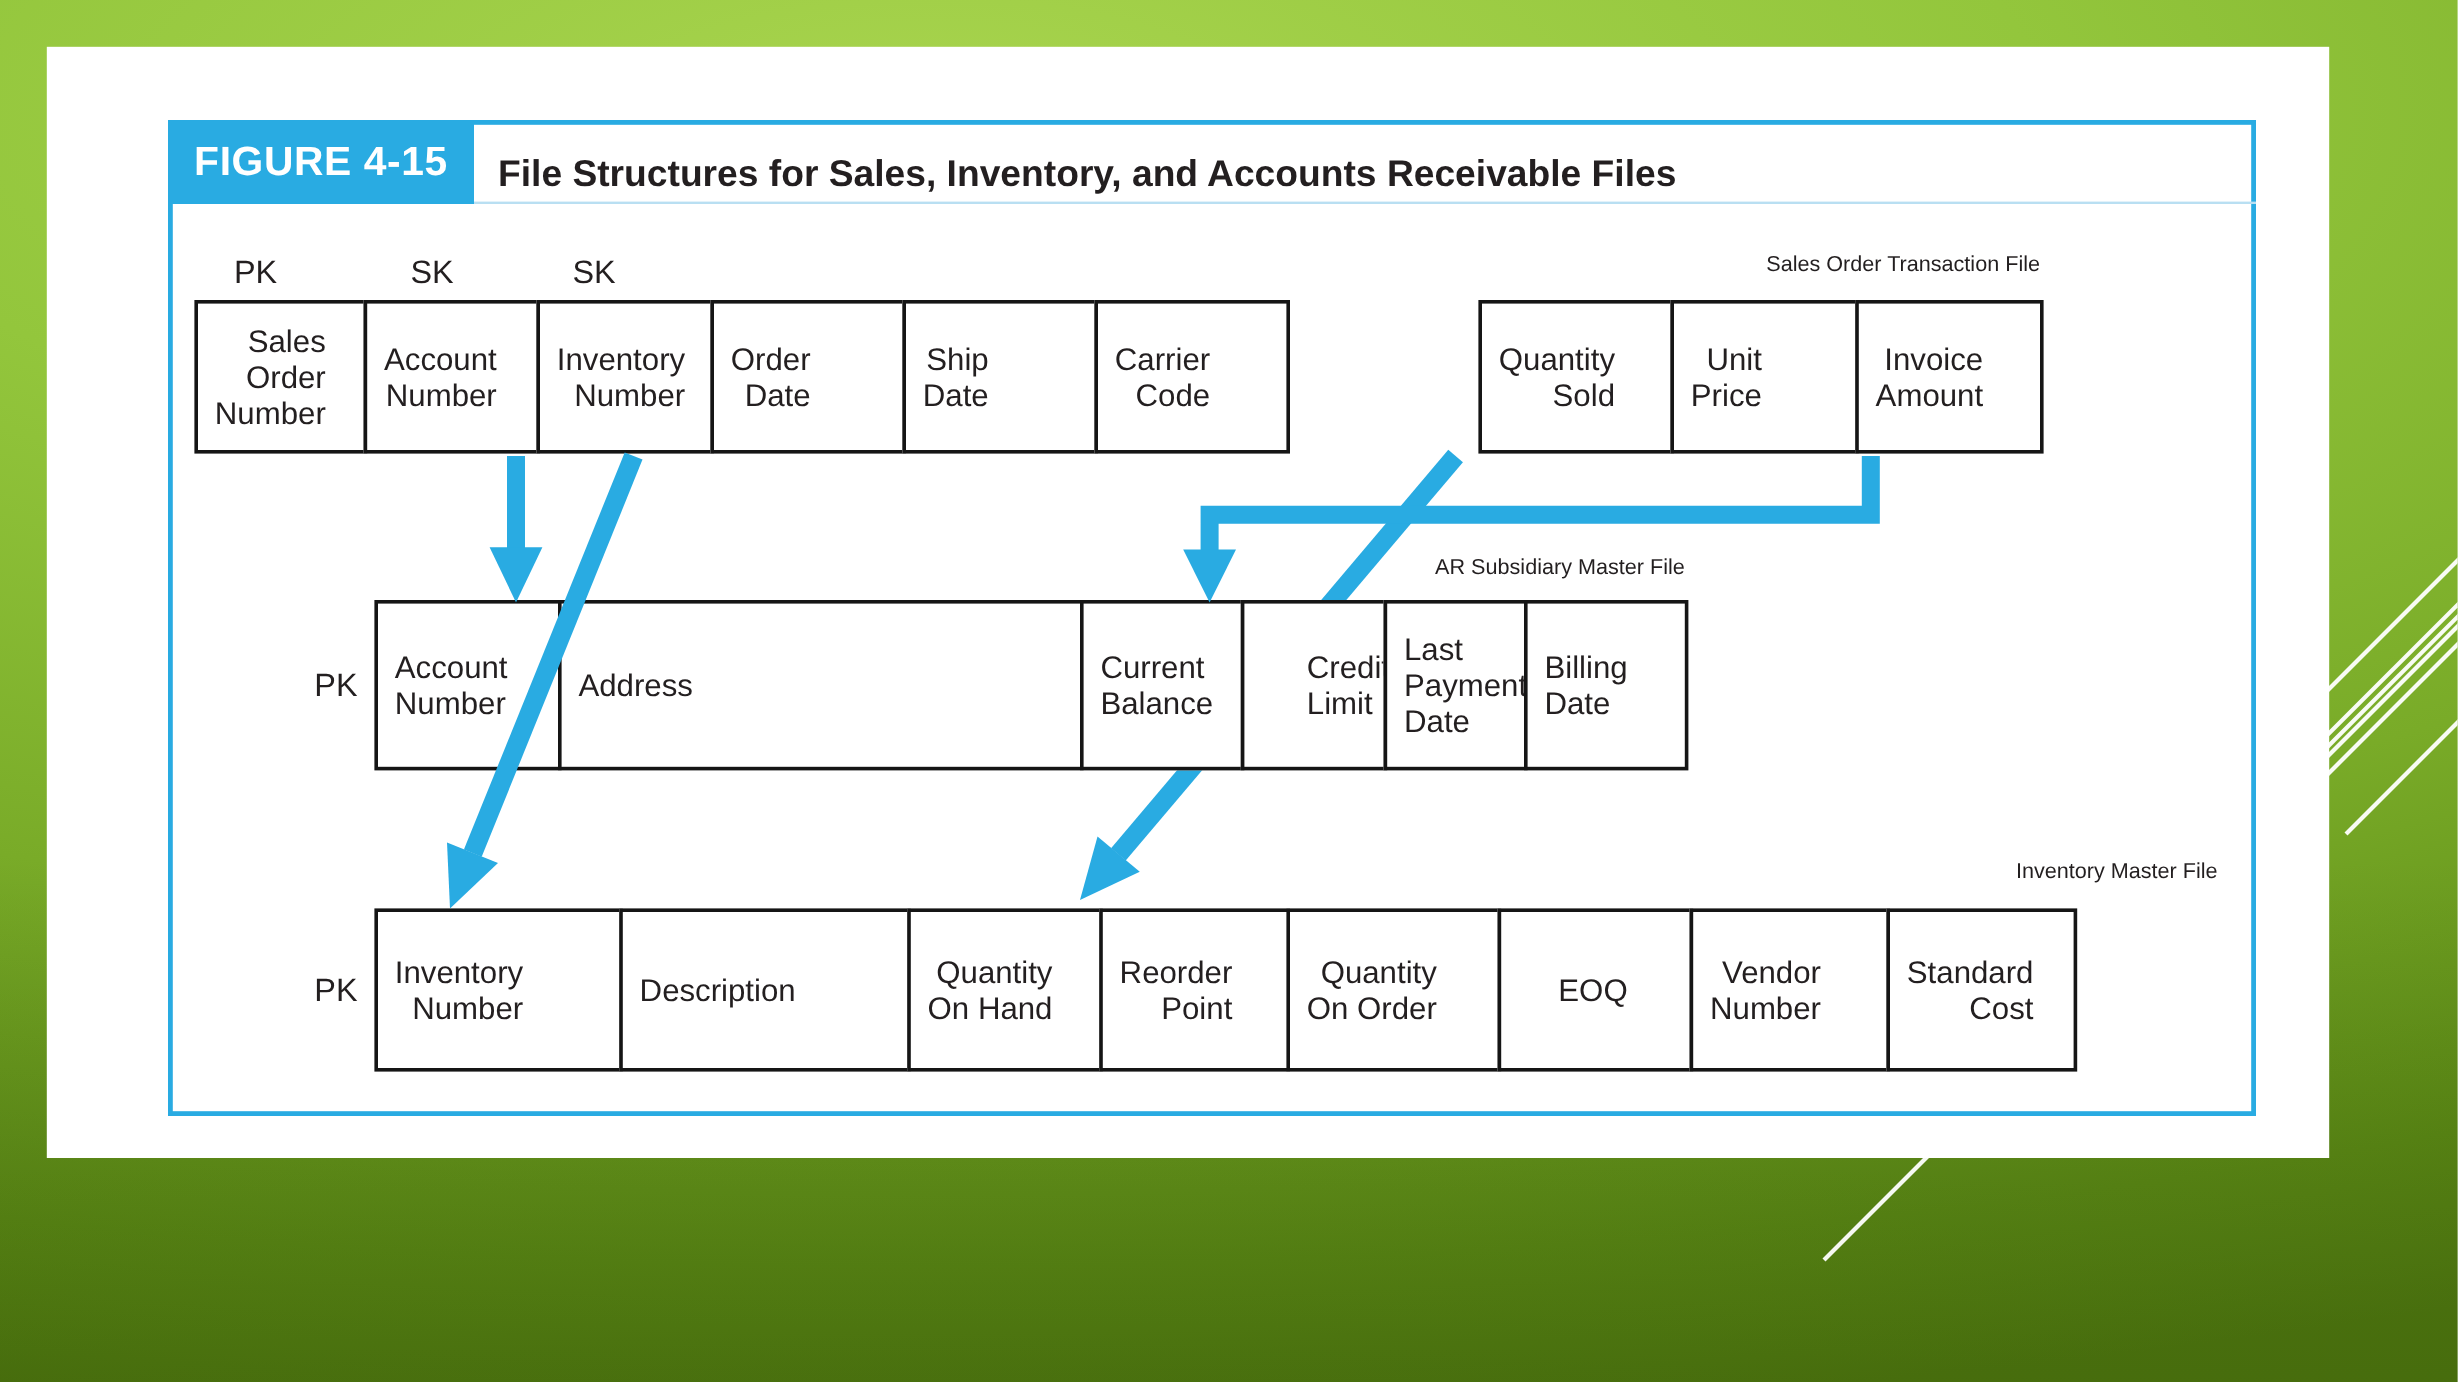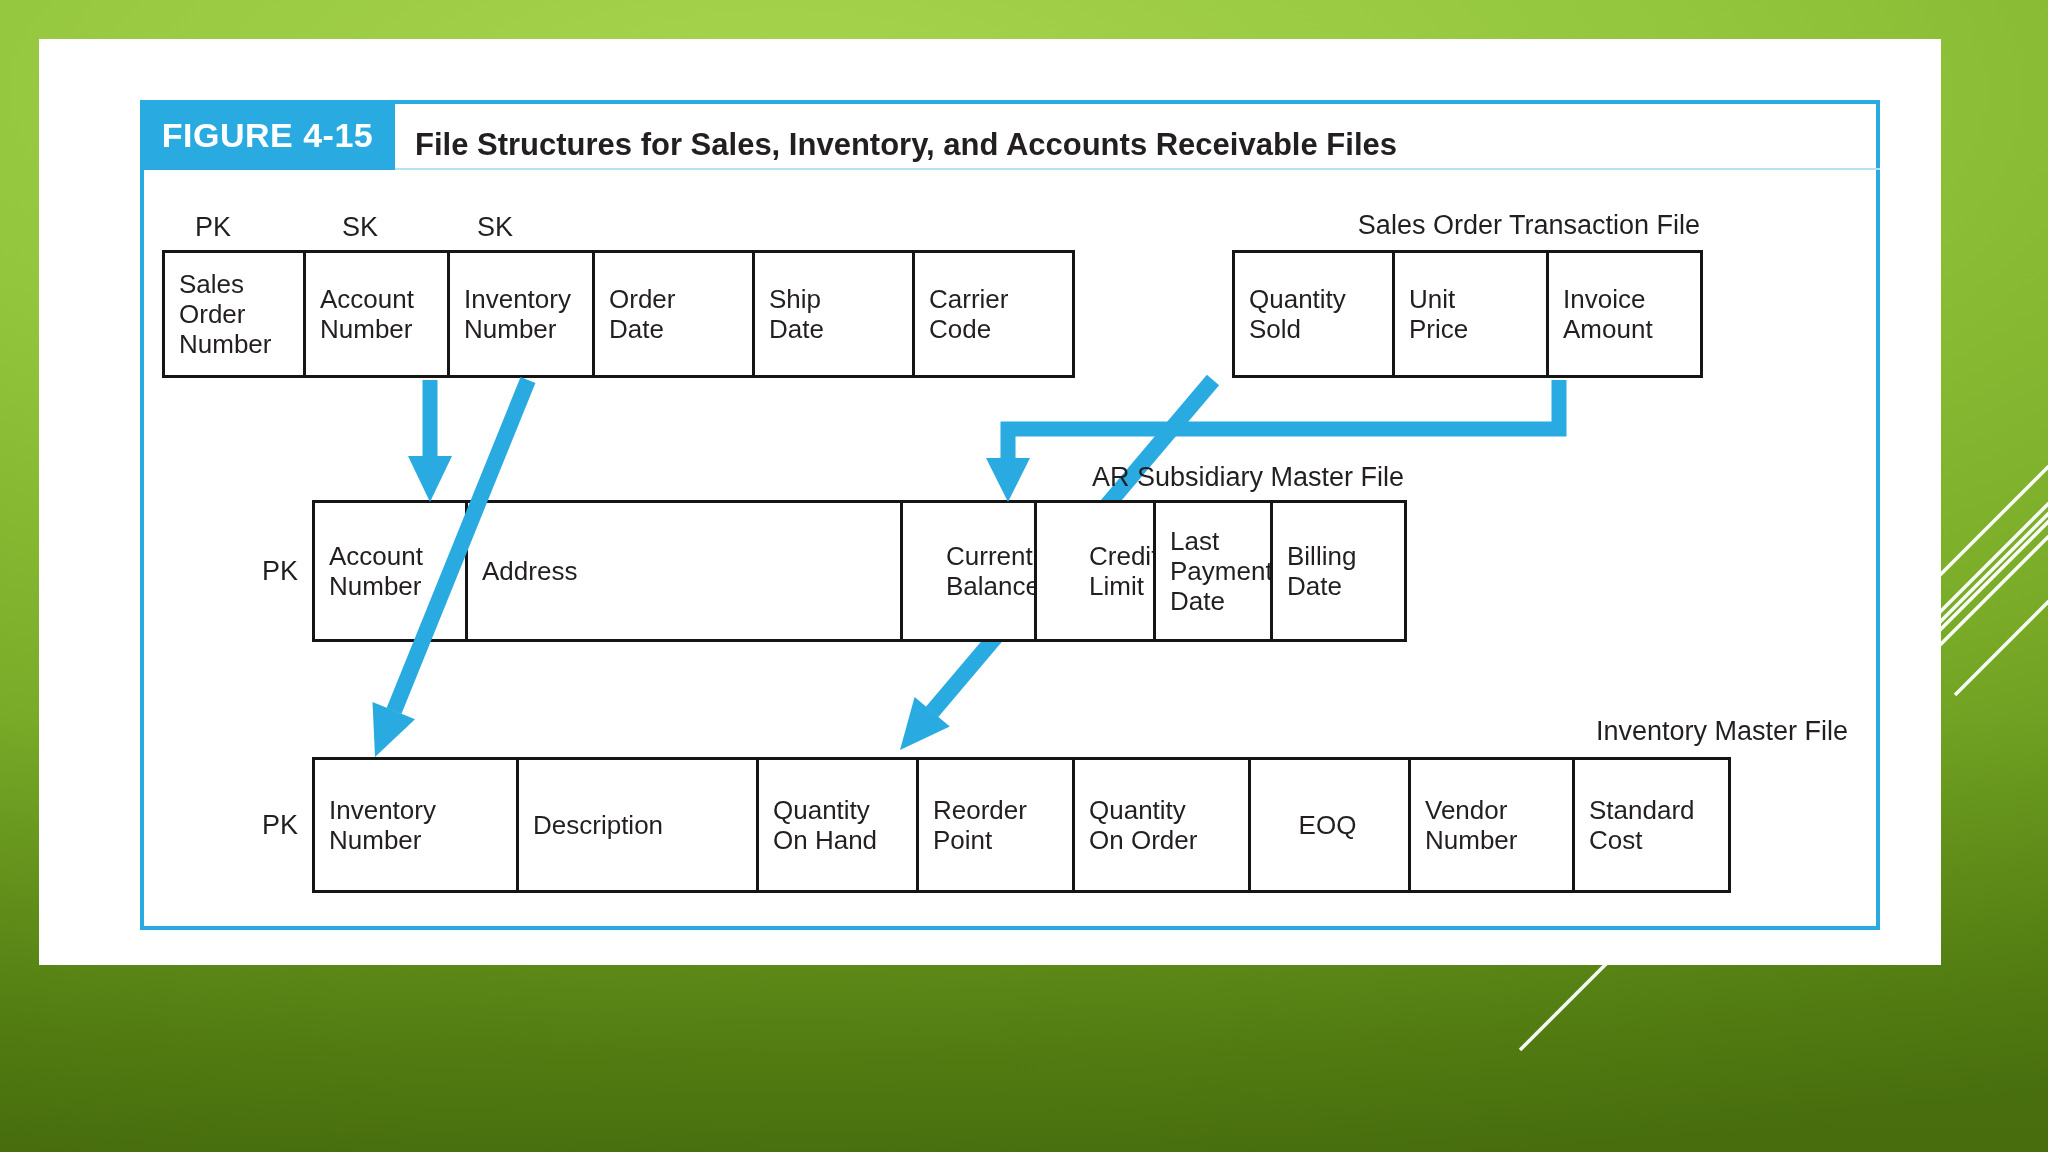--- a/index.html
+++ b/index.html
@@ -30,24 +30,24 @@
   .figure-frame{left:140px;top:100px;width:1740px;height:830px;border:4px solid var(--accent-blue);background:#fff;z-index:2;}
   .fig-header{left:140px;top:100px;width:1740px;height:70px;z-index:3;border-bottom:2px solid #b9dff2;}
   .fig-label-box{left:140px;top:100px;width:255px;height:70px;background:var(--accent-blue);
     display:flex;align-items:center;justify-content:center;z-index:4;}
   .fig-label-box span{color:#fff;font-weight:bold;font-size:34px;letter-spacing:0.5px;}
   .fig-title{left:415px;top:100px;height:90px;display:flex;align-items:center;z-index:4;
     color:var(--text-dark);font-weight:bold;font-size:31px;}
 
   
   .keylab{color:var(--text-dark);font-size:27px;z-index:5;}
-  .filelab{color:var(--text-dark);font-size:27px;z-index:5;white-space:nowrap;}
+  .filelab{color:var(--text-dark);font-size:18px;z-index:5;white-space:nowrap;}
 
   
-  .row{z-index:3;}
+  .row{z-index:3;text-align:right;}
   .row-mid{z-index:5;}
   .cell{position:absolute;top:0;height:100%;background:#fff;border:3px solid var(--border-black);
     display:flex;align-items:center;}
   .cell .lbl{display:inline-block;width:min-content;padding-left:14px;padding-right:4px;
     font-size:26px;line-height:1.16;color:var(--text-dark);}
   .cell.center{justify-content:center;}
   .cell.center .lbl{padding-left:0;width:auto;}
 
   
   .arrowlayer{left:0;top:0;width:2048px;height:1152px;pointer-events:none;}
@@ -122,21 +122,21 @@
   <polygon class="ahead" points="914.6,697 949.8,726.5 900,750"></polygon>
 </svg>
 
 <div class="abs row-mid abs" style="position:absolute;left:0;top:500px;width:2048px;height:142px;">
   <div class="cell" style="left:312px;width:156px;">
       <span class="lbl">Account Number</span>
     </div>
   <div class="cell" style="left:465px;width:438px;">
       <span class="lbl">Address</span>
     </div>
-  <div class="cell" style="left:900px;width:137px;padding-left:29px;">
+  <div class="cell" style="left:900px;width:137px;">
       <span class="lbl">Current Balance</span>
     </div>
   <div class="cell" style="left:1034px;width:122px;padding-left:38px;">
       <span class="lbl">Credit Limit</span>
     </div>
   <div class="cell" style="left:1153px;width:120px;">
       <span class="lbl">Last Payment Date</span>
     </div>
   <div class="cell" style="left:1270px;width:137px;">
       <span class="lbl">Billing Date</span>

